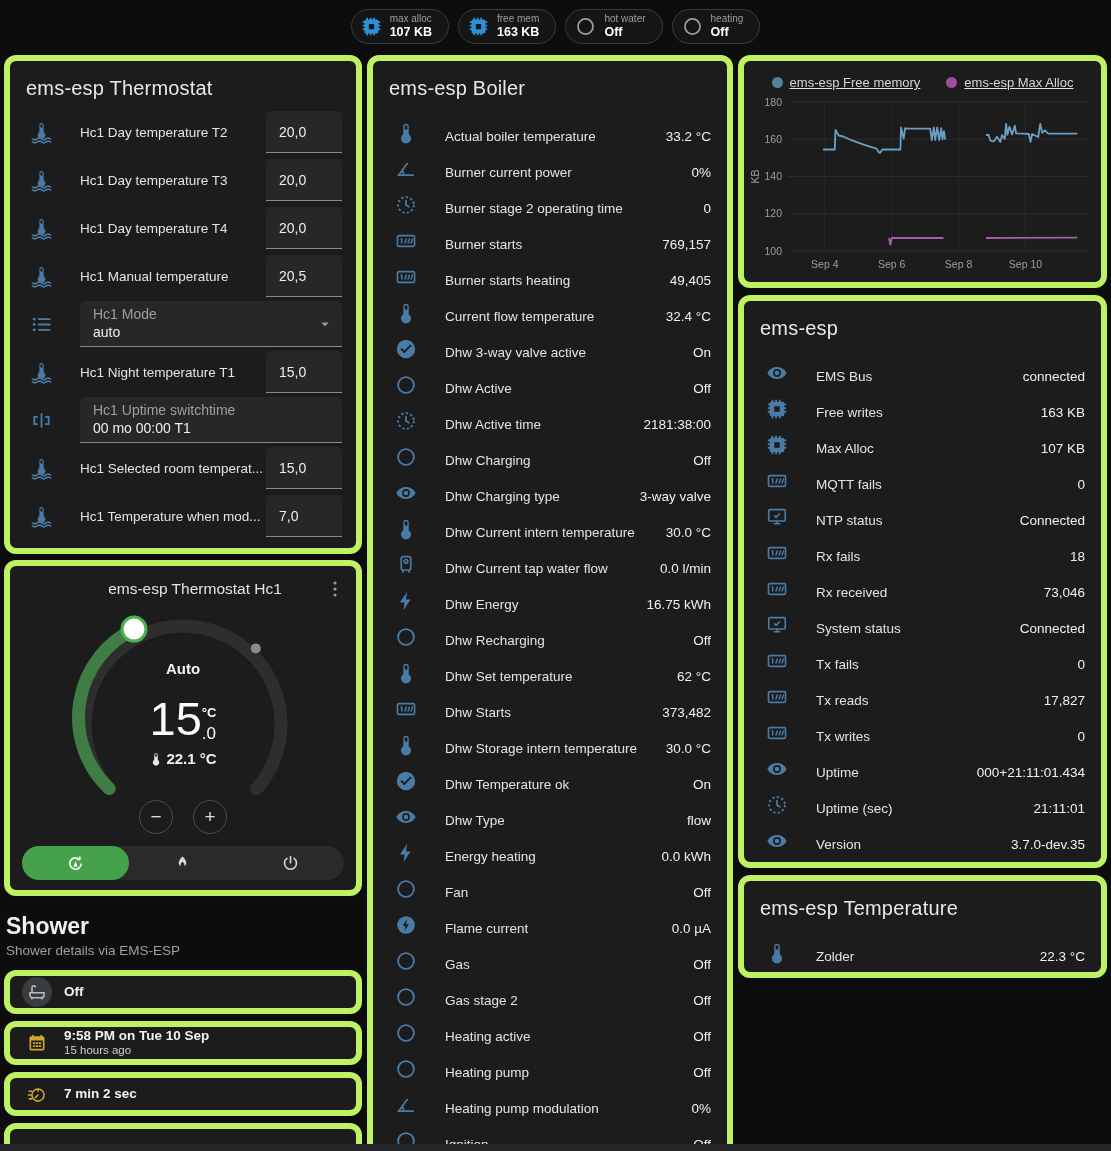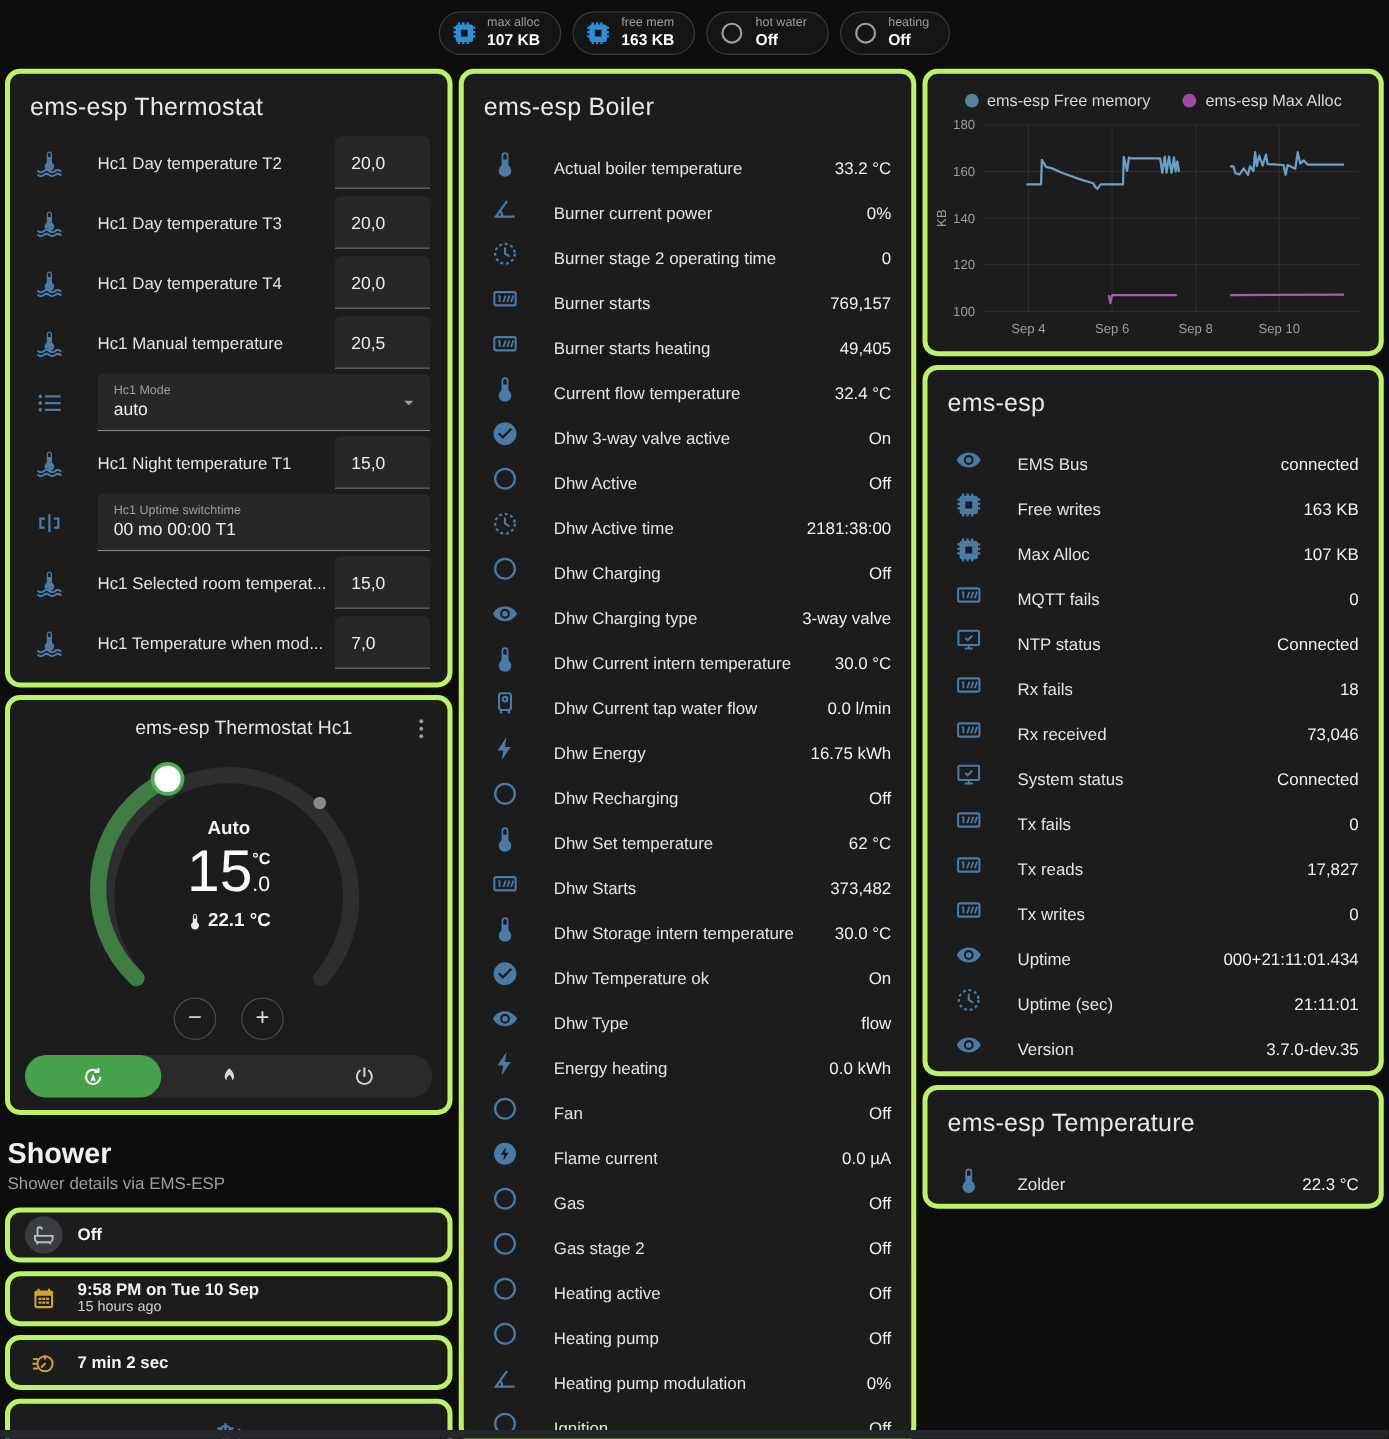--- a/index.html
+++ b/index.html
@@ -17,53 +17,53 @@
   .badge { display:flex; align-items:center; gap:8px; background:#151515; border:1px solid #3a3a3a;
            border-radius:18px; height:35px; padding:0 16px 0 9px; }
   .badge .bicon { width:21px; height:21px; color:#2d8fd5; display:flex; }
   .badge .bicon.gray { color:#9e9e9e; }
   .badge .btxt { display:flex; flex-direction:column; line-height:1; }
   .badge .blabel { font-size:10px; color:#9e9e9e; margin-bottom:2px; }
   .badge .bvalue { font-size:12.5px; font-weight:bold; color:#fff; }
 
   
   .cols { display:grid; grid-template-columns:358px 366px 369px; column-gap:5px; padding:5px 4px 0 4px; align-items:start; }
-  .card { background:#1c1c1c; border:4px solid #bef264; border-radius:12px; overflow:hidden; }
+  .card { background:#1c1c1c; border:6px solid #bef264; border-radius:12px; overflow:hidden; }
   .card-title { font-size:20px; font-weight:500; color:#e8e8e8; padding:16px 16px 8px 16px; letter-spacing:.2px; }
 
   
   .erow { display:flex; align-items:flex-end; height:36px; padding:0 16px; }
   .erow .ricon { width:22px; height:22px; color:#4a7ba6; flex:0 0 22px; margin-left:6px; display:flex; }
   .erow .rlabel { font-size:13.5px; color:#e4e4e4; margin-left:28px; white-space:nowrap; overflow:hidden; }
   .erow .rvalue { margin-left:auto; font-size:13.5px; font-weight:500; color:#f0f0f0; white-space:nowrap; padding-left:8px; }
   .ricon svg { width:100%; height:100%; }
 
   
   .trow { display:flex; align-items:center; height:48px; padding:0 14px 0 16px; }
   .trow .ricon { width:23px; height:23px; color:#4a7ba6; flex:0 0 23px; margin-left:4px; display:flex; }
   .trow .rlabel { font-size:13.5px; margin-left:27px; white-space:nowrap; overflow:hidden; text-overflow:ellipsis; }
   .numbox { margin-left:auto; width:76px; height:42px; background:#272727; border-bottom:1px solid #8a8a8a;
             border-radius:5px 5px 0 0; display:flex; align-items:center; padding-left:13px;
             font-size:14px; font-weight:500; color:#eee; flex:0 0 76px; }
   .widebox { margin-left:27px; flex:1; height:46px; background:#272727; border-bottom:1px solid #8a8a8a;
              border-radius:5px 5px 0 0; display:flex; flex-direction:column; justify-content:center;
              padding:0 10px 0 13px; position:relative; }
-  .widebox .wlabel { font-size:10px; color:#9e9e9e; line-height:1.25; }
+  .widebox .wlabel { font-size:14px; color:#9e9e9e; line-height:1.25; }
   .widebox .wvalue { font-size:14px; font-weight:500; color:#eee; line-height:1.25; }
   .widebox .caret { position:absolute; right:8px; top:50%; margin-top:-9px; width:18px; height:18px; color:#9e9e9e; }
 
   
   .dialcard { position:relative; margin-top:6px; height:336px; }
   .dial-head { display:flex; align-items:flex-end; justify-content:center; padding-top:14px; position:relative;padding-left:24px; }
   .dial-title { font-size:15.5px; font-weight:500; }
   .dial-menu { position:absolute; right:10px; top:12px; width:22px; height:22px; color:#9e9e9e; }
   .dial-wrap { position:relative; width:224px; margin:4px auto 0 auto; height:224px; }
   .dial-center { position:absolute; left:0; top:58px; width:100%; text-align:center; }
   .dc-mode { font-size:15px; font-weight:bold; color:#f2f2f2; }
-  .dc-temp { display:flex; justify-content:center; align-items:center; margin-top:2px; }
+  .dc-temp { display:flex; justify-content:center; align-items:flex-end; margin-top:18px; }
   .dc-big { font-size:47px; font-weight:500; line-height:1; color:#fafafa; }
   .dc-side { display:flex; flex-direction:column; align-items:flex-start; line-height:1; margin-top:2px; }
   .dc-unit { font-size:13px; font-weight:bold; color:#fafafa; }
   .dc-frac { font-size:17px; font-weight:500; color:#fafafa; margin-top:6px; }
   .dc-current { margin-top:8px; font-size:15px; font-weight:bold; color:#f2f2f2; display:flex; justify-content:center; align-items:center; gap:3px; }
   .dc-current .ricon { width:14px; height:14px; color:#e8e8e8; display:flex; }
   .stepper { position:absolute; left:0; right:0; bottom:56px; display:flex; justify-content:center; gap:20px; }
   .step-btn { width:34px; height:34px; border:1px solid #4d4d4d; border-radius:50%; background:transparent;
               color:#dcdcdc; font-size:19px; line-height:30px; text-align:center; }
   .modes { position:absolute; left:12px; right:12px; bottom:10px; height:34px; background:#2a2a2a;
@@ -82,21 +82,21 @@
   .tile-icon .ricon { width:20px; height:20px; display:flex; }
   .tile-txt { margin-left:12px; display:flex; flex-direction:column; line-height:1.2; }
   .tile-title { font-size:13.5px; font-weight:bold; color:#f2f2f2; }
   .tile-sub { font-size:11.5px; color:#cfcfcf; }
   .tilecard.center { justify-content:center; height:80px; align-items:flex-start; padding-top:12px; }
   .snowglyph { color:#4a7ba6; font-size:19px; font-weight:bold; display:flex; align-items:center; }
   .snowglyph i { font-style:normal; font-size:13px; margin-left:1px; }
 
   
   .chartcard { padding:8px 6px 2px 6px; }
-  .legend { display:flex; justify-content:center; gap:26px; padding:6px 0 2px 0; }
+  .legend { display:flex; justify-content:center; gap:26px; padding:6px 0 2px 0;text-decoration:underline; }
   .legend-item { display:flex; align-items:center; gap:7px; font-size:13px; color:#d6d6d6; }
   .legend-dot { width:11px; height:11px; border-radius:50%; }
   .right-col .card + .card { margin-top:7px; }
   .emsesp-card { margin-top:7px; }
 
   .axis-text { font-size:10.5px; fill:#9e9e9e; }
   .grid-line { stroke:#2b2b2b; stroke-width:1; }
 </style>
 </head>
 <body>

